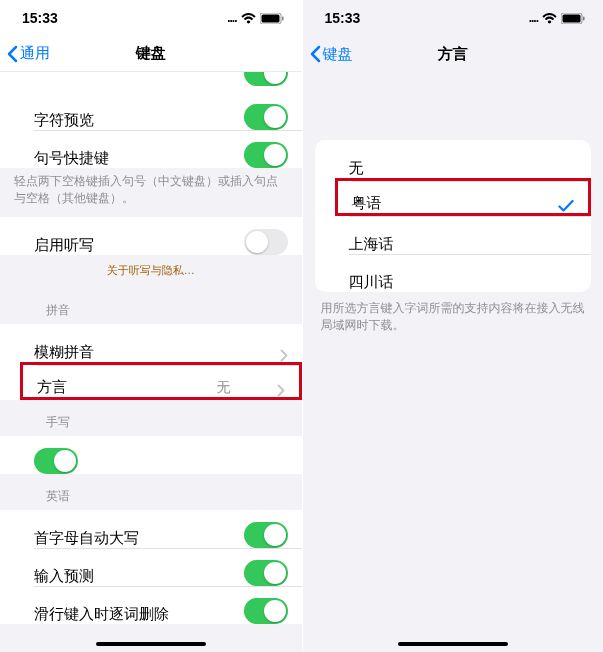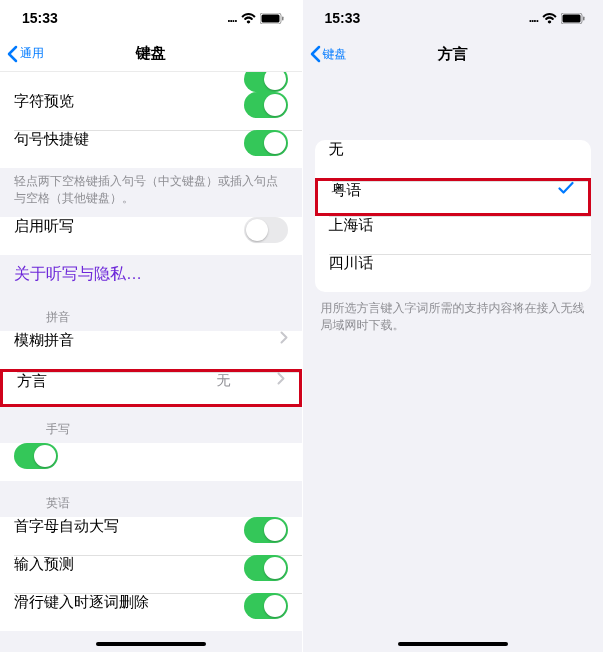--- a/index.html
+++ b/index.html
@@ -47,40 +47,41 @@
       position: relative;
       background: #fff;
       border-bottom: 0.5px solid rgba(0,0,0,0.08);
     }
     .back {
       position: absolute;
       left: 6px;
       display: flex;
       align-items: center;
       color: #007aff;
-      font-size: 12px;
+      font-size: 15px;
       gap: 2px;
     }
     .back svg { display: block; }
     .navtitle {
       margin: 0 auto;
       font-size: 15px;
       font-weight: 600;
       color: #000;
     }
 
     
     .content { flex: 1; overflow: hidden; }
     .group { background: #fff; }
     .row {
       display: flex;
-      align-items: flex-start;
+      align-items: flex-end;
       min-height: 38px;
       padding: 0 14px;
       position: relative;
+      margin-left: 20px;
     }
     .row + .row::before {
       content: "";
       position: absolute;
       left: 14px; right: 0; top: 0;
       height: 0.5px;
       background: rgba(0,0,0,0.12);
     }
     .row .label { font-size: 15px; color: #000; flex: 1; }
     .row .value { font-size: 14px; color: #8e8e93; margin-right: 6px; }
@@ -108,21 +109,21 @@
     .toggle.on::after { right: 2px; }
     .toggle.off::after { left: 2px; }
 
     
     .footer-text, .link-text {
       font-size: 12px;
       color: #8e8e93;
       padding: 5px 14px 10px;
       line-height: 1.4;
     }
-    .link-text { color: #6d28d9; padding: 8px 14px 10px; font-size: 16px; }
+    .link-text { color: #a16207; padding: 8px 14px 10px; font-size: 11px; text-align: center; }
     .section-header {
       font-size: 12px;
       color: #8e8e93;
       padding: 14px 14px 5px;
       margin-left: 32px;
     }
 
     
     .hl {
       border: 3px solid #d0021b;

